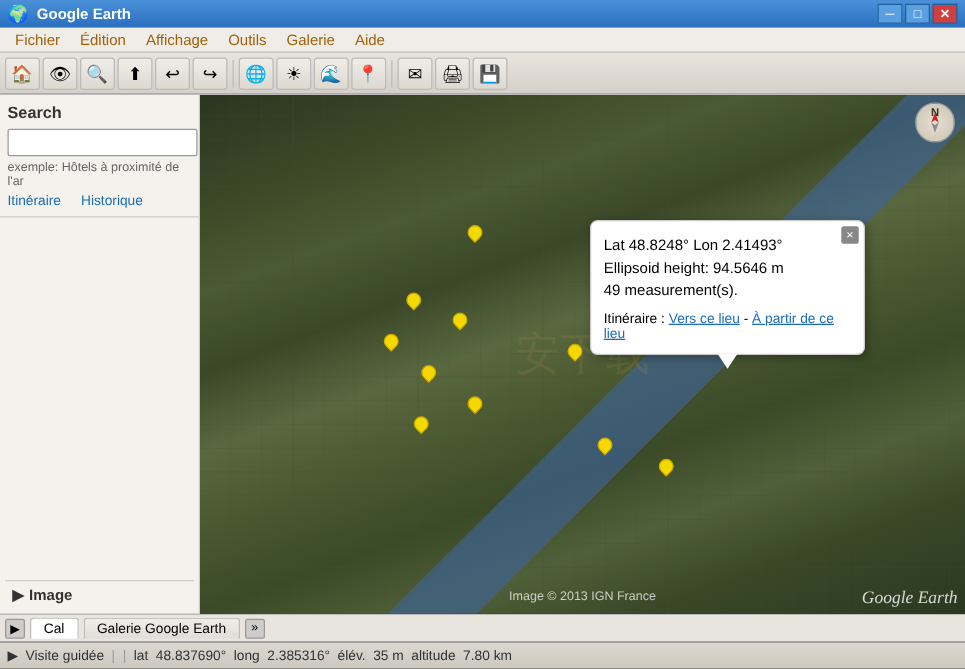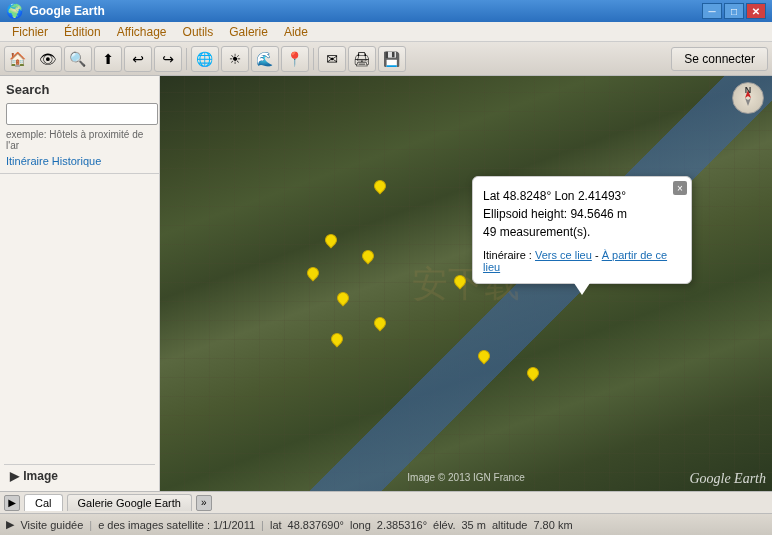--- a/index.html
+++ b/index.html
@@ -90,21 +90,21 @@
     .search-row { display: flex; gap: 4px; margin-bottom: 4px; }
     .search-input {
       flex: 1; height: 22px; border: 1px solid #999; border-radius: 2px;
       padding: 0 4px; font-size: 11px; background: white;
     }
     .search-btn {
       padding: 2px 8px; background: linear-gradient(to bottom, #f0ede8, #ddd8d0);
       border: 1px solid #999; border-radius: 2px; cursor: pointer; font-size: 11px; white-space: nowrap;
     }
     .search-example { font-size: 10px; color: #666; margin-bottom: 4px; }
-    .search-links { display: flex; gap: 3px; }
+    .search-links { display: flex; gap: 16px; }
     .search-link { color: #1a6db5; font-size: 11px; cursor: pointer; text-decoration: none; }
 
     .panel-bottom {
       flex: 1;
       display: flex;
       flex-direction: column;
       justify-content: flex-end;
       padding: 4px;
     }
     .lieux-section {
@@ -322,21 +322,20 @@
   <div class="toolbar-separator"></div>
   <div class="toolbar-btn">🌐</div>
   <div class="toolbar-btn">☀</div>
   <div class="toolbar-btn">🌊</div>
   <div class="toolbar-btn">📍</div>
   <div class="toolbar-separator"></div>
   <div class="toolbar-btn">✉</div>
   <div class="toolbar-btn">🖨</div>
   <div class="toolbar-btn">💾</div>
   <div class="toolbar-spacer"></div>
-  <button class="connect-btn">Se connecter</button>
 </div>
 
 <div class="main-layout">
 
   <div class="left-panel">
     <div class="search-section">
       <div class="search-title">Search</div>
       <div class="search-row">
         <input class="search-input" type="text" style="">
         <button class="search-btn">Rechercher</button>
@@ -431,21 +430,20 @@
   <div class="tab-arrow">▶</div>
   <div class="tab-item active">Cal</div>
   <div class="tab-item">Galerie Google Earth</div>
   <div class="tab-arrow">»</div>
 </div>
 
 <div class="status-bar">
   <span>▶</span>
   <span>Visite guidée</span>
   <span class="status-sep">|</span>
-  <span>e des images satellite : 1/1/2011</span>
   <span class="status-sep">|</span>
   <span>lat</span>
   <span>48.837690°</span>
   <span>long</span>
   <span>2.385316°</span>
   <span>élév.</span>
   <span>35 m</span>
   <span>altitude</span>
   <span>7.80 km</span>
 </div>

